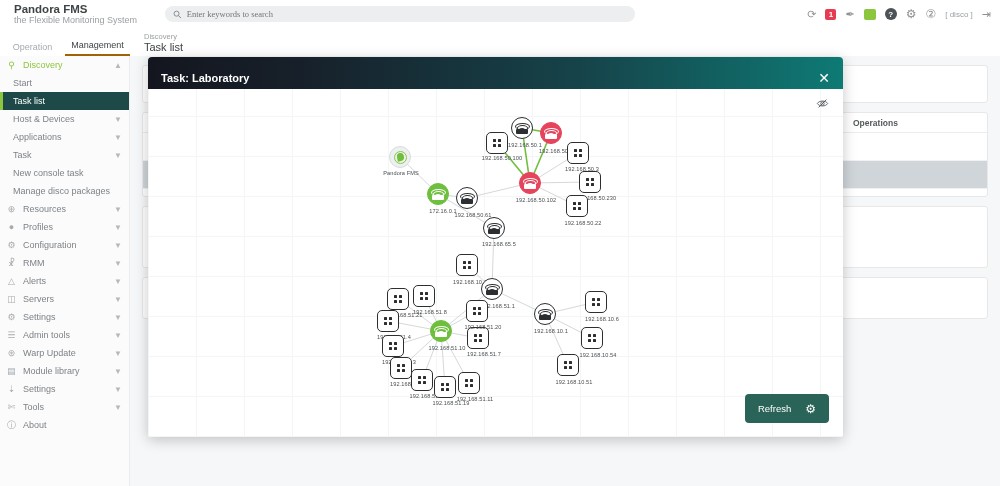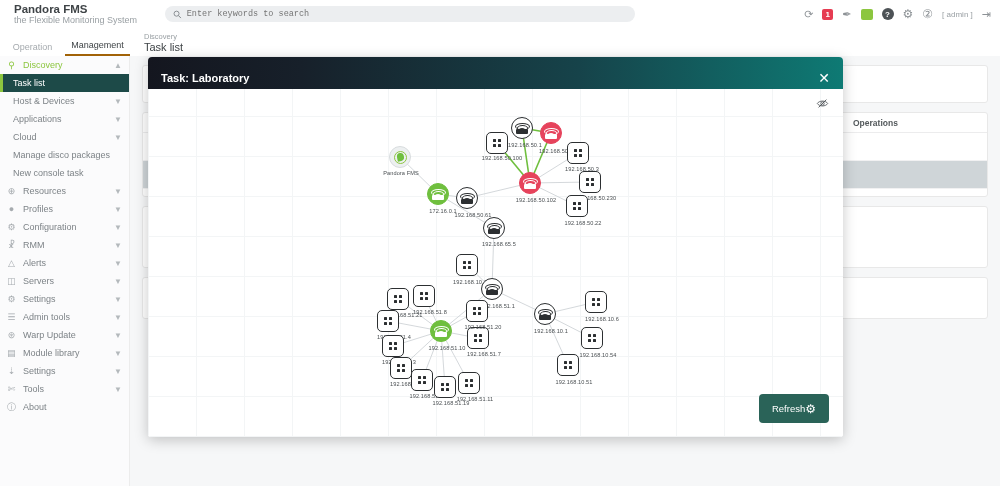--- a/index.html
+++ b/index.html
@@ -33,21 +33,21 @@
   .title-block .t1{ font-size:11.5px; font-weight:bold; color:#3f4447; line-height:12px;}
   .title-block .t2{ font-size:9px; color:#9aa0a4; line-height:11px;}
 
   .searchwrap{ flex:1; display:flex; align-items:center; padding:0 10px;}
   .searchbox{
     width:100%; max-width:470px; height:16px; background:#eceef0; border-radius:8px;
     display:flex; align-items:center; padding:0 8px; gap:5px; margin-left:0;
   }
   .searchbox input{
     border:0; background:transparent; outline:none; font-size:8.5px; color:#9aa0a4;
-    font-family:Liberation Mono, monospace; width:100%;
+    font-family:Liberation Serif, serif; width:100%;
   }
   .hdr-icons{ display:flex; align-items:center; gap:9px; padding-right:9px; color:#8d9296;}
   .hdr-icons .ico{ cursor:pointer; display:flex; align-items:center; }
   .badge-red{
     background:#e63c52; color:#fff; font-size:8px; font-weight:bold;
     border-radius:2px; width:11px; height:11px; display:flex; align-items:center; justify-content:center;
   }
   .greenblk{ width:12px;height:11px;background:#8cc63f;border-radius:2px;}
   .darkdot{ width:12px;height:12px;border-radius:50%;background:#4d5256;}
   .user-label{ font-size:8px; color:#9aa0a4; }
@@ -157,21 +157,21 @@
   .white .base{background:#fff;} .white .arc{ border-top-color:#fff; border-left-color:#fff; border-right-color:#fff;}
   .drop{
     width:13px;height:13px;border-radius:50%;border:1.6px solid #8cc63f;
     display:flex;align-items:center;justify-content:center;
   }
   .drop i{ width:7px;height:8px;background:#6fbf3e;border-radius:50% 50% 50% 0; transform:rotate(-12deg); display:block;}
 
   
   .btnrow{ position:absolute; right:14px; bottom:14px; display:flex; gap:10px; z-index:30;}
   .btn{
-    height:29px; border-radius:4px; display:flex; align-items:center; gap:0;
+    height:29px; border-radius:4px; display:flex; align-items:center; gap:14px;
     padding:0 13px; font-size:9.5px; cursor:pointer;
   }
   .btn-primary{ background:#2a6358; color:#fff; }
   .btn-secondary{ background:#fff; color:#4a4f52; border:1px solid #d3d7d9;}
 </style>
 </head>
 <body>
 
 <div class="topbar">
   <div class="title-block">
@@ -188,21 +188,21 @@
     </div>
   </div>
   <div class="hdr-icons">
     <span class="ico" style="font-size:11px;">⟳</span>
     <span class="badge-red">1</span>
     <span class="ico" style="font-size:11px;">✒</span>
     <span class="greenblk"></span>
     <span class="darkdot" style="display:flex;align-items:center;justify-content:center;color:#fff;font-size:8px;font-weight:bold;">?</span>
     <span class="ico" style="font-size:12px;">⚙</span>
     <span class="ico" style="font-size:12px;">②</span>
-    <span class="user-label">[ admin ]</span>
+    <span class="user-label">[ disco ]</span>
     <span class="ico" style="font-size:11px;">⇥</span>
   </div>
 </div>
 
 <div class="tabrow">
   <div class="tabs">
     <div class="tab">Operation</div>
     <div class="tab active">Management</div>
   </div>
   <div class="breadcrumbwrap">
@@ -210,40 +210,43 @@
     <div class="bc-title">Task list</div>
   </div>
 </div>
 
 <div class="sidebar">
   <div class="s-item open">
     <span class="ico">⚲</span>
     <span class="lbl">Discovery</span>
     <span class="chev">▲</span>
   </div>
+  <div class="s-sub">
+      <span class="lbl">Start</span>
+    </div>
   <div class="s-sub selected">
       <span class="lbl">Task list</span>
     </div>
   <div class="s-sub">
       <span class="lbl">Host &amp; Devices</span>
       <span class="chev">▼</span>
     </div>
   <div class="s-sub">
       <span class="lbl">Applications</span>
       <span class="chev">▼</span>
     </div>
   <div class="s-sub">
-      <span class="lbl">Cloud</span>
-      <span class="chev">▼</span>
+      <span class="lbl">Task</span>
+      <span class="chev">▼</span>
+    </div>
+  <div class="s-sub">
+      <span class="lbl">New console task</span>
     </div>
   <div class="s-sub">
       <span class="lbl">Manage disco packages</span>
-    </div>
-  <div class="s-sub">
-      <span class="lbl">New console task</span>
     </div>
 
   <div class="s-item">
       <span class="ico">⊕</span>
       <span class="lbl">Resources</span>
       <span class="chev">▼</span>
     </div>
   <div class="s-item">
       <span class="ico">●</span>
       <span class="lbl">Profiles</span>

